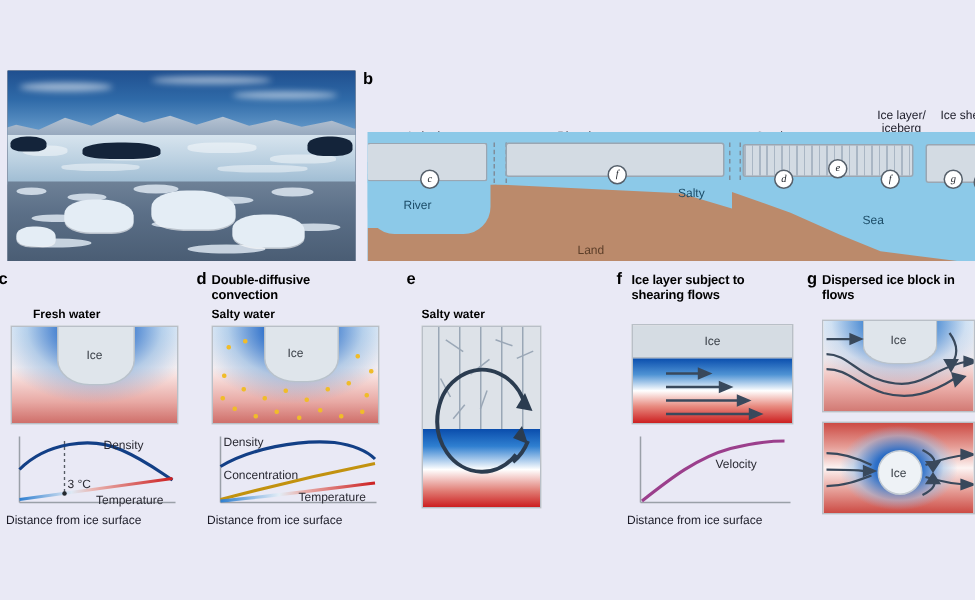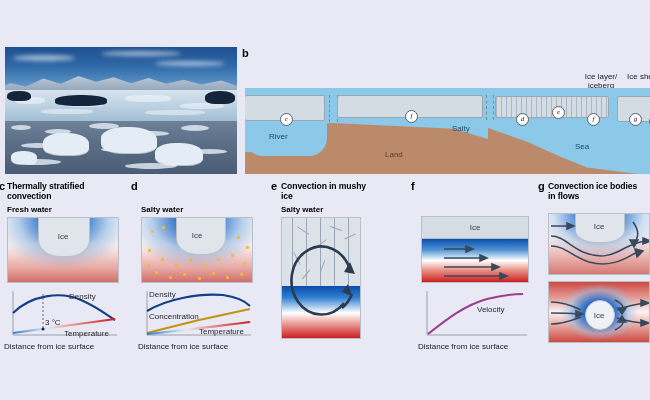--- a/index.html
+++ b/index.html
@@ -234,27 +234,26 @@
     <div class="circLet" style="left:35px;top:25px;">c</div>
     <div class="circLet" style="left:160px;top:22px;">f</div>
     <div class="circLet" style="left:271px;top:25px;">d</div>
     <div class="circLet" style="left:307px;top:18px;">e</div>
     <div class="circLet" style="left:342px;top:25px;">f</div>
     <div class="circLet" style="left:384px;top:25px;">g</div>
     <div class="circLet" style="left:404px;top:27px;">d</div>
 
     <div class="slabw" style="left:24px;top:44px;">River</div>
     <div class="slabw" style="left:207px;top:36px;">Salty</div>
-    <div class="slabw" style="left:140px;top:62px;color:#5c3e29;text-align:center;">Land</div>
+    <div class="slabw" style="left:140px;top:74px;color:#5c3e29;text-align:center;">Land</div>
     <div class="slabw" style="left:330px;top:54px;">Sea</div>
   </div>
 
   <div class="plabel" style="left:-1px;top:181px;">c</div>
-  <div class="ptitle" style="left:7px;top:181px;width:108px;">Thermally stratified convection</div>
-  <div class="psub" style="left:7px;top:206px;">Fresh water</div>
+  <div class="psub" style="left:22px;top:206px;">Fresh water</div>
 
   <div class="box" style="left:7px;top:217px;width:112px;height:66px;">
     <div class="gradCD"></div>
     <div class="iceU" style="left:30px;top:-1px;width:52px;height:40px;"></div>
     <div class="icelbl" style="top:14px;">Ice</div>
   </div>
 
   <div class="box" style="left:7px;top:289px;width:112px;height:52px;border:none;background:transparent;">
     <svg width="112" height="52">
       <line x1="6" y1="2" x2="6" y2="46" stroke="#9aa0a8" stroke-width="1"></line>
@@ -272,20 +271,21 @@
       <line x1="36" y1="5" x2="36" y2="40" stroke="#555b63" stroke-width="0.9" stroke-dasharray="2,2"></line>
       <circle cx="36" cy="40" r="1.5" fill="#24282e"></circle>
     </svg>
     <div class="curvelab" style="left:62px;top:4px;">Density</div>
     <div class="curvelab" style="left:38px;top:30px;">3 °C</div>
     <div class="curvelab" style="left:57px;top:41px;">Temperature</div>
   </div>
   <div class="axcap" style="left:4px;top:343px;">Distance from ice surface</div>
 
   <div class="plabel" style="left:131px;top:181px;">d</div>
+  <div class="ptitle" style="left:141px;top:181px;width:108px;">Double-diffusive convection</div>
   <div class="psub" style="left:141px;top:206px;">Salty water</div>
 
   <div class="box" style="left:141px;top:217px;width:112px;height:66px;">
     <div class="gradCD"></div>
     <div class="iceU" style="left:34px;top:-1px;width:50px;height:38px;"></div>
     <div class="icelbl" style="top:13px;">Ice</div>
     <div class="dot" style="left:9px;top:12px;"></div>
     <div class="dot" style="left:20px;top:8px;"></div>
     <div class="dot" style="left:95px;top:18px;"></div>
     <div class="dot" style="left:6px;top:31px;"></div>
@@ -323,21 +323,20 @@
       <path d="M6,44 C36,36 74,27 109,20" fill="none" stroke="#c2920f" stroke-width="2.1"></path>
       <path d="M6,45 C38,42 76,37 109,33" fill="none" stroke="url(#dTempGrad)" stroke-width="2.1"></path>
     </svg>
     <div class="curvelab" style="left:8px;top:2px;">Density</div>
     <div class="curvelab" style="left:8px;top:24px;">Concentration</div>
     <div class="curvelab" style="left:58px;top:39px;">Temperature</div>
   </div>
   <div class="axcap" style="left:138px;top:343px;">Distance from ice surface</div>
 
   <div class="plabel" style="left:271px;top:181px;">e</div>
-  <div class="ptitle" style="left:281px;top:181px;width:92px;">Convection in mushy ice</div>
   <div class="psub" style="left:281px;top:206px;">Salty water</div>
 
   <div class="box" style="left:281px;top:217px;width:80px;height:122px;">
     <div class="mushy"></div>
     <div class="mushyWater"></div>
 
     <div class="brine" style="left:10px;top:0;width:1px;height:68px;"></div>
     <div class="brine" style="left:24px;top:0;width:1px;height:68px;"></div>
     <div class="brine" style="left:38px;top:0;width:1px;height:68px;"></div>
     <div class="brine" style="left:52px;top:0;width:1px;height:68px;"></div>
@@ -352,20 +351,21 @@
     <div class="brine" style="left:18px;top:56px;width:12px;height:1px;transform:rotate(-50deg);"></div>
     <svg width="80" height="122" style="position:absolute;left:0;top:0;">
       <path d="M68,52 A30,34 0 1 0 62,85" fill="none" stroke="#2b3c50" stroke-width="2.6"></path>
       <path d="M68,44 L73,56 L62,54 Z" fill="#2b3c50"></path>
       <path d="M70,76 A30,34 0 0 1 60,90" fill="none" stroke="#2b3c50" stroke-width="2.6"></path>
       <path d="M66,66 L70,78 L60,74 Z" fill="#2b3c50"></path>
     </svg>
   </div>
 
   <div class="plabel" style="left:411px;top:181px;">f</div>
+  <div class="ptitle" style="left:421px;top:181px;width:105px;">Ice layer subject to shearing flows</div>
 
   <div class="box" style="left:421px;top:216px;width:108px;height:67px;">
     <div class="fIce"></div>
     <div class="icelbl" style="top:6px;">Ice</div>
     <div class="fWater"></div>
     <svg width="108" height="67" style="position:absolute;left:0;top:0;">
       <g stroke="#39495c" stroke-width="1.6" fill="#39495c">
         <line x1="22" y1="32" x2="44" y2="32"></line>
           <path d="M44,29 L51,32 L44,35 Z"></path>
         <line x1="22" y1="41" x2="58" y2="41"></line>
@@ -382,21 +382,21 @@
     <svg width="108" height="52">
       <line x1="6" y1="2" x2="6" y2="46" stroke="#9aa0a8" stroke-width="1"></line>
       <line x1="6" y1="46" x2="106" y2="46" stroke="#9aa0a8" stroke-width="1"></line>
       <path d="M7,45 C26,30 44,16 66,10 C82,6 94,5 102,5" fill="none" stroke="#9b3f8c" stroke-width="2.1"></path>
     </svg>
     <div class="curvelab" style="left:56px;top:17px;">Velocity</div>
   </div>
   <div class="axcap" style="left:418px;top:343px;">Distance from ice surface</div>
 
   <div class="plabel" style="left:538px;top:181px;">g</div>
-  <div class="ptitle" style="left:548px;top:181px;width:98px;">Convection ice bodies in flows</div>
+  <div class="ptitle" style="left:548px;top:181px;width:98px;">Dispersed ice block in flows</div>
 
   <div class="box" style="left:548px;top:213px;width:102px;height:62px;">
     <div class="gradG1"></div>
     <div class="iceU" style="left:26px;top:-1px;width:50px;height:30px;"></div>
     <div class="icelbl" style="top:8px;">Ice</div>
     <svg width="102" height="62" style="position:absolute;left:0;top:0;">
       <g stroke="#39495c" stroke-width="1.5" fill="#39495c">
         <line x1="2" y1="12" x2="18" y2="12"></line>
           <path d="M18,9 L25,12 L18,15 Z"></path>
         <path d="M2,22 C14,22 20,32 34,38 C52,45 62,42 76,34" fill="none"></path>

